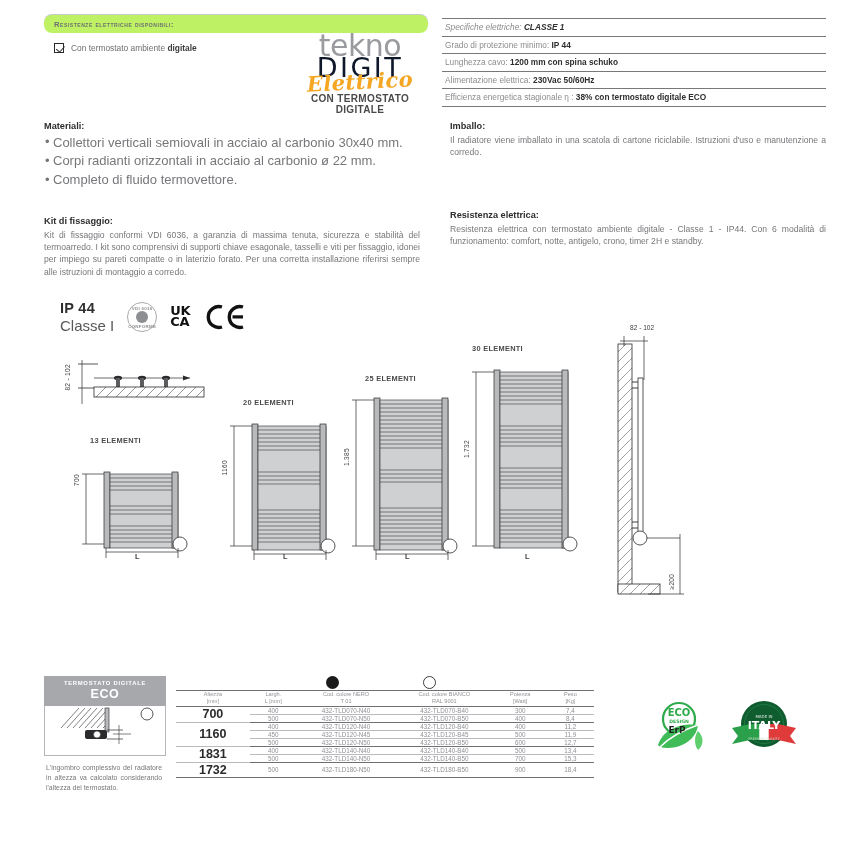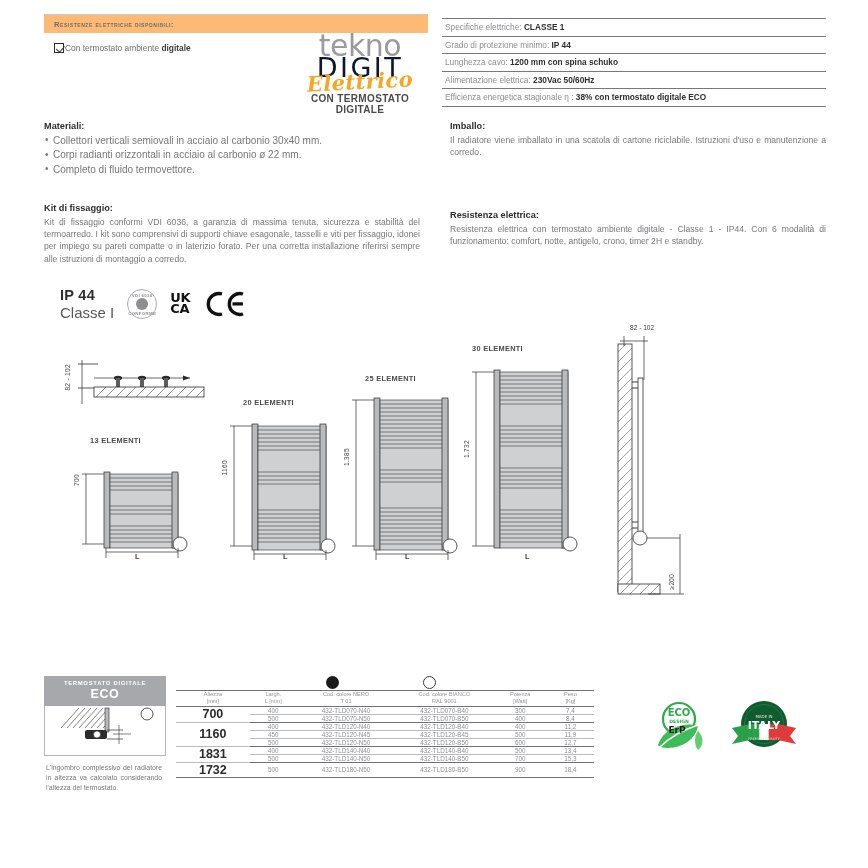--- a/index.html
+++ b/index.html
@@ -12,32 +12,33 @@
     position: relative;
     overflow: hidden;
   }
 
   
   .top-wrap { display: flex; padding: 14px 42px 0 44px; gap: 14px; }
   .top-left { width: 385px; position: relative; }
   .top-right { width: 385px; padding-top: 4px; }
 
   .hdr-band {
-    background: #fdba74;
+    background: #bef264;
     border-top: 1px solid #c9cacc;
     padding: 5px 8px 4px 10px;
     font-size: 7.6px;
     letter-spacing: 0.55px;
     font-variant: small-caps;
     text-transform: lowercase;
     color: #6d6e71;
     font-weight: 600;
+    border-radius: 8px;
   }
   .hdr-band::first-letter { text-transform: uppercase; }
-  .chk-row { display: flex; align-items: center; gap: 1px; padding: 10px 0 0 10px; }
+  .chk-row { display: flex; align-items: center; gap: 7px; padding: 10px 0 0 10px; }
   .chkbox {
     width: 10px; height: 10px;
     border: 1.3px solid #2b2b2b;
     position: relative; flex: none;
   }
   .chkbox::after {
     content: "";
     position: absolute; left: 2.5px; top: -0.5px;
     width: 3.5px; height: 7px;
     border: solid #2b2b2b; border-width: 0 1.4px 1.4px 0;
@@ -68,33 +69,33 @@
     font-size: 10px; font-weight: 800; letter-spacing: 0.35px;
     color: #4a4a4c; margin-top: 2px;
   }
 
   
   .spec-line {
     border-bottom: 1.6px solid #77787b;
     font-size: 8.3px; color: #8b8c8f;
     padding: 3px 2px 3.5px 3px;
   }
-  .spec-line:first-child { border-top: 1.6px solid #77787b; }
+  .spec-line:first-child { border-top: 1.6px solid #77787b; font-style: italic; }
   .spec-line b { color: #2e2e30; font-weight: 700; }
 
   
   .blocks { display: flex; padding: 14px 42px 0 44px; gap: 30px; }
   .blk { width: 385px; }
   .blk h3 {
     margin: 0 0 3px 0; font-size: 9.2px; font-weight: 700; color: #2e2e30;
   }
   .blk p { margin: 0; font-size: 8.6px; line-height: 1.42; color: #76777a; text-align: justify; }
   .blk ul { margin: 0; padding: 0; list-style: none; }
   .blk li {
-    font-size: 10px; line-height: 1.45; color: #76777a;
+    font-size: 13px; line-height: 1.45; color: #76777a;
     padding-left: 9px; position: relative;
   }
   .blk li::before {
     content: "•"; position: absolute; left: 1px; top: -0.5px; color: #76777a;
   }
   .gap-lg { height: 26px; }
 
   
   .certs {
     display: flex; align-items: center; gap: 13px;

